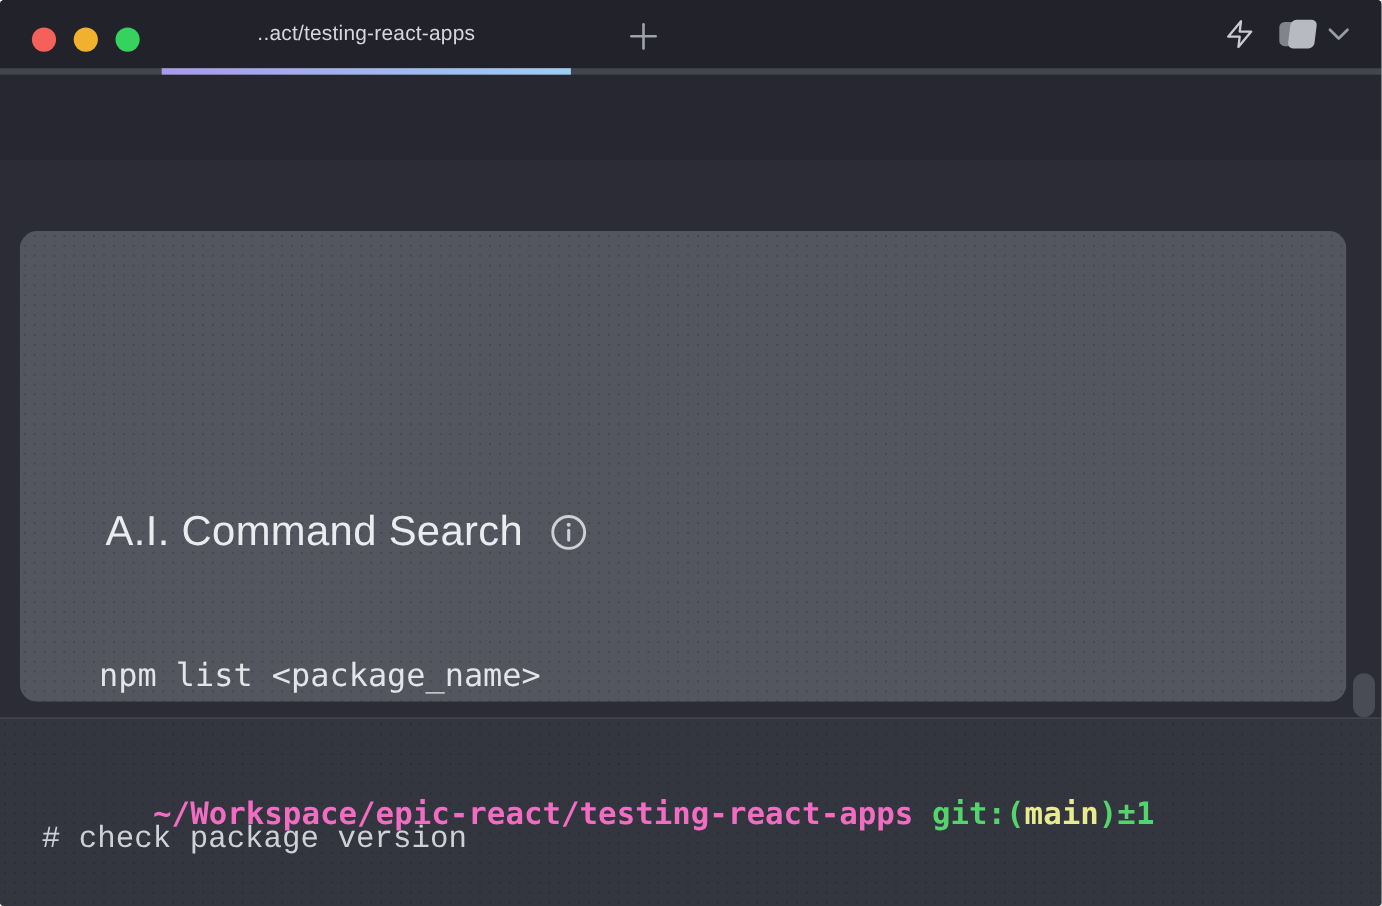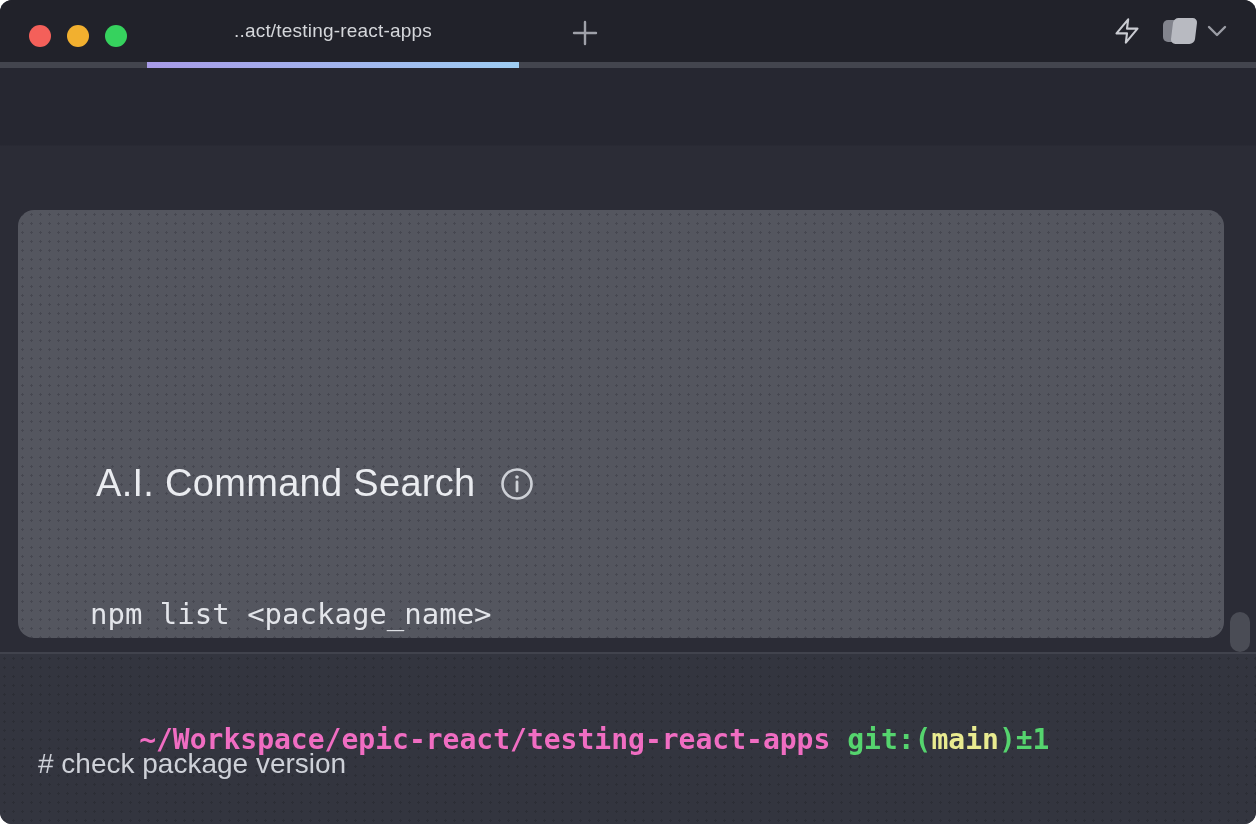--- a/index.html
+++ b/index.html
@@ -3,21 +3,21 @@
 <meta charset="utf-8">
 <style>
   :root{
     --accent-from:#a89be8; --accent-to:#9ecdf3;
     --bolt-color:#eeb53c;
     --tl-red:#f4605a; --tl-yellow:#f2b02f; --tl-green:#36d25e;
     --prompt-path:#f06dc2; --prompt-git:#55d46e; --prompt-branch:#e9eb90;
   }
   *{margin:0;padding:0;box-sizing:border-box;}
   html,body{width:1256px;height:824px;background:#ffffff;font-family:"Liberation Sans",sans-serif;}
-  .window{position:relative;width:1256px;height:824px;border-radius:12px;overflow:hidden;background:#2a2b35;}
+  .window{position:relative;width:1256px;height:824px;border-radius:4px;overflow:hidden;background:#2a2b35;}
 
   
   .titlebar{position:absolute;left:0;top:0;width:1256px;height:62px;background:#21222a;}
   .traffic{position:absolute;top:25px;width:22px;height:22px;border-radius:50%;}
   .tl-red{left:29px;background:var(--tl-red);}
   .tl-yellow{left:67px;background:var(--tl-yellow);}
   .tl-green{left:105px;background:var(--tl-green);}
   .tab{position:absolute;left:147px;top:0;width:372px;height:62px;display:flex;align-items:center;justify-content:center;
        color:#d5d7db;font-size:19px;font-weight:500;letter-spacing:.2px;}
   .newtab{position:absolute;left:566px;top:16px;width:38px;height:34px;display:flex;align-items:center;justify-content:center;cursor:default;}
@@ -62,21 +62,21 @@
   .scroll-thumb{position:absolute;left:1230px;top:612px;width:20px;height:40px;border-radius:10px;background:#4a4c55;}
 
   
   .divider{position:absolute;left:0;top:652px;width:1256px;height:2px;background:#41434d;}
   .term{position:absolute;left:0;top:654px;width:1256px;height:220px;background:#33353f;
        background-image:radial-gradient(circle,rgba(0,0,0,.14) 1px,transparent 1.3px);background-size:9px 9px;}
   .prompt-line{position:absolute;left:38px;top:36px;font-family:"DejaVu Sans Mono",monospace;font-size:28px;font-weight:700;white-space:pre;}
   .p-path{color:var(--prompt-path);}
   .p-git{color:var(--prompt-git);}
   .p-branch{color:var(--prompt-branch);}
-  .cmd-line{position:absolute;left:38px;top:94px;font-family:Liberation Sans, sans-serif;font-size:28px;color:#ced1d8;white-space:pre;}
+  .cmd-line{position:absolute;left:38px;top:94px;font-family:Liberation Mono, monospace;font-size:28px;color:#ced1d8;white-space:pre;}
 
   svg{display:block;}
 </style>
 </head>
 <body>
 
 <div class="window">
 
   <div class="titlebar">
     <div class="traffic tl-red"></div>

